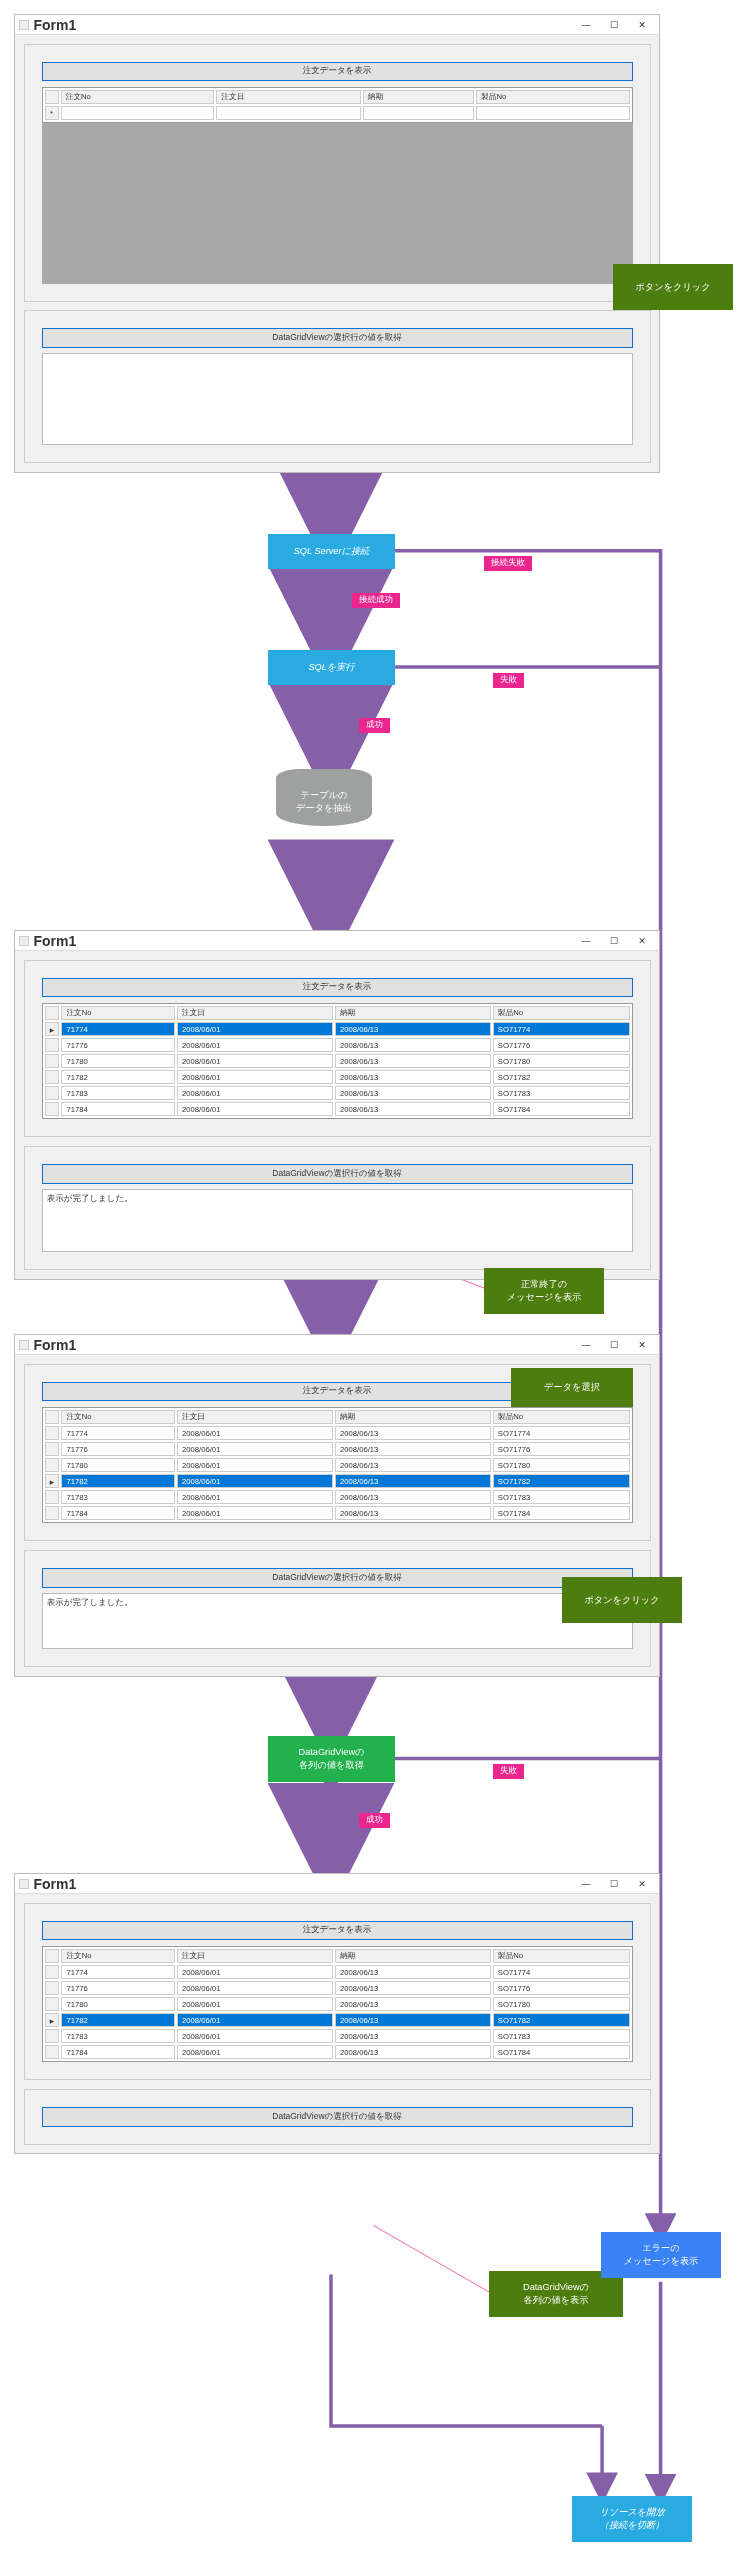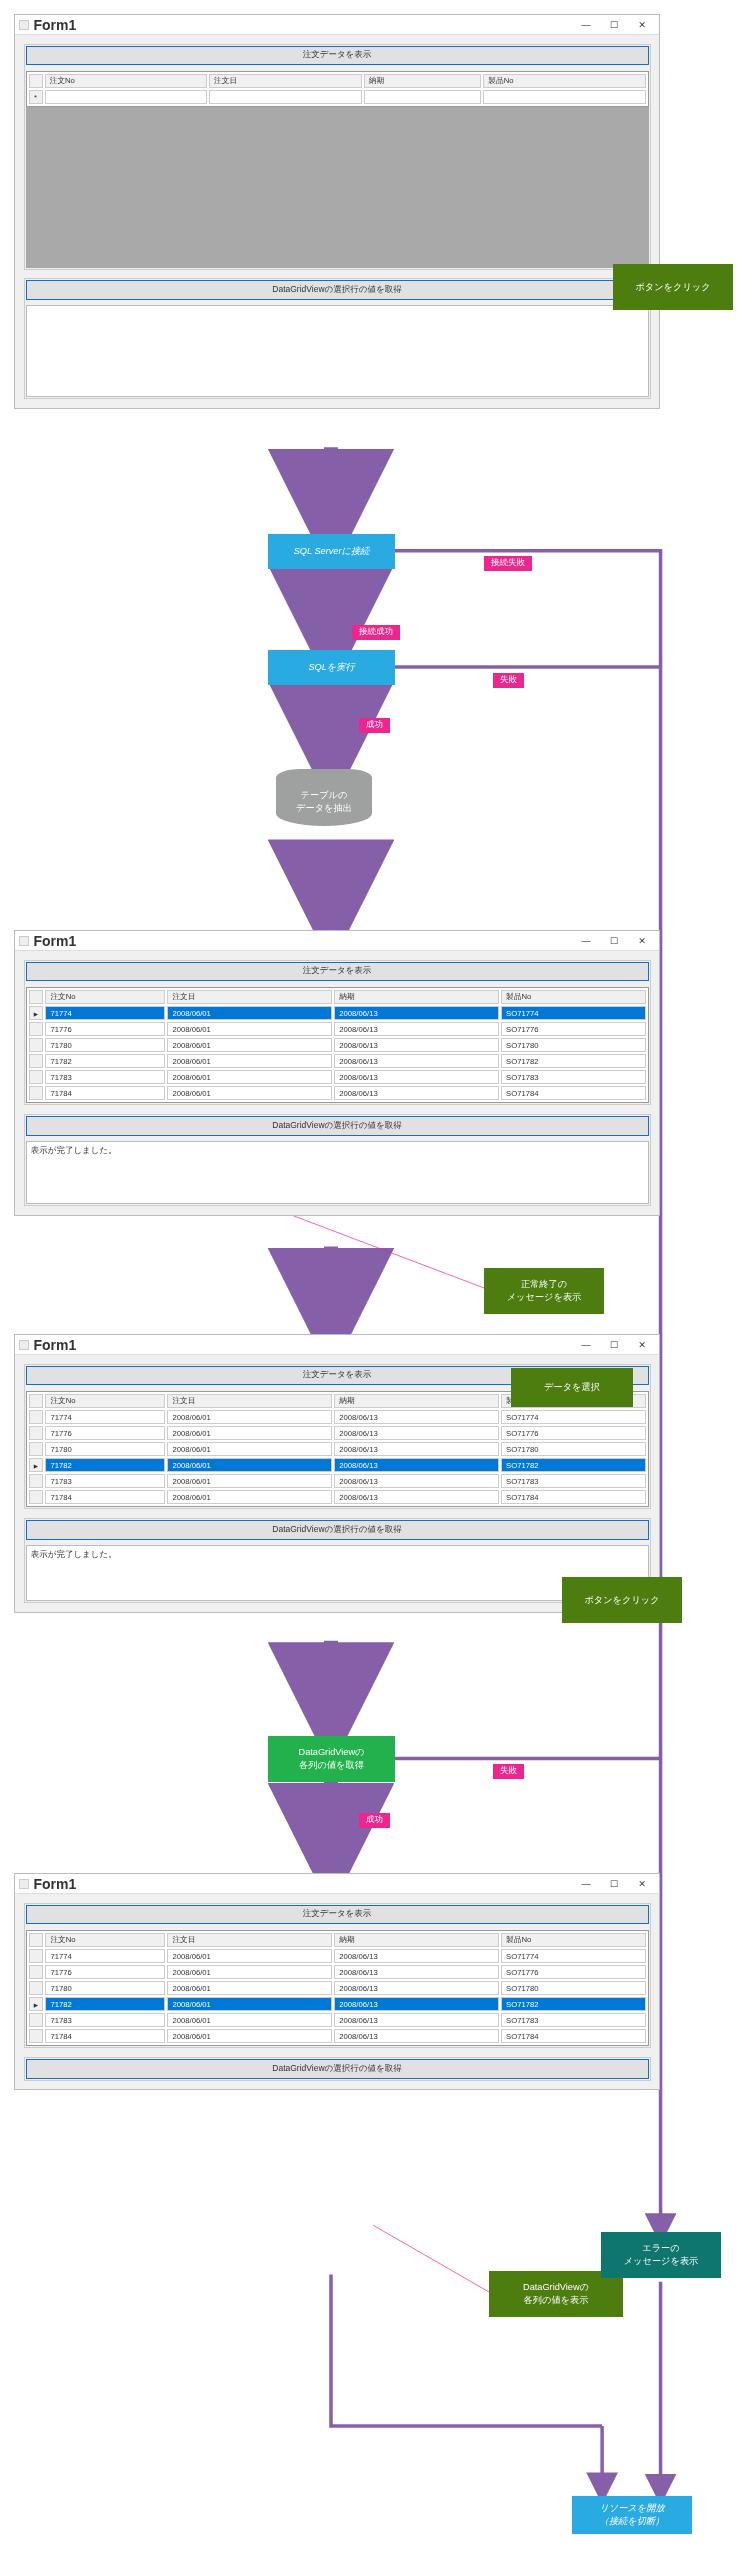--- a/index.html
+++ b/index.html
@@ -9,21 +9,21 @@
 
 .form-window { position: absolute; background: #f0f0f0; border: 0.7px solid #bbb; }
 .titlebar { display: flex; align-items: center; justify-content: space-between; background: #fff; height: 20px; padding: 0 2.8px 0 4.2px; border-bottom: 0.7px solid #ddd; }
 .titlebar-left { display: flex; align-items: center; gap: 4.2px; }
 .titlebar-icon { width: 10px; height: 10px; background: #eee; border: 0.7px solid #ccc; }
 .titlebar-title { font-size: 14px; color: #333; font-weight: bold; }
 .titlebar-btns { display: flex; }
 .titlebar-btn { width: 28px; height: 15.5px; display: flex; align-items: center; justify-content: center; font-size: 9.2px; color: #333; }
 
 .panel { border: 0.7px solid #ccc; margin: 8.5px; background: #f0f0f0; }
-.panel-inner { padding: 1px; }
+.panel-inner { padding: 17px; }
 
 .btn-header { background:#e1e1e1; border:0.7px solid #0d6fd1; text-align:center; padding:2.8px 0; font-size:8.5px; }
 
 .grid { border:0.7px solid #999; background:#fff; width:100%; font-size:7.7px; }
 .grid th, .grid td { border:0.7px solid #ccc; padding:1.4px 4.2px; text-align:left; height:14px; background:#fff; }
 .grid th { background:#f0f0f0; font-weight:normal; }
 .grid .rowhead { width:14px; background:#f0f0f0; }
 .grid .sel td { background:#0078d7; color:#fff; }
 .grid .sel th.rowhead { background:#f0f0f0; color:#333; }
 .grid .star { text-align:center; color:#333; }
@@ -32,21 +32,21 @@
 .grid th.col { text-align:left; }
 .grid-outer { background:#a9a9a9; padding:0; }
 
 .textbox { background:#fff; border:0.7px solid #bbb; min-height:49px; padding:2.8px 4.2px; font-size:8.5px; }
 
 
 .flow-box { position:absolute; display:flex; align-items:center; justify-content:center; text-align:center; color:#fff; font-size:9.2px; font-family:"Meiryo", sans-serif; padding:1.4px 5.6px; line-height:1.4; }
 .flow-blue { background:#29abe2;font-style:italic; }
 .flow-pink { background:#4d7c0f; }
 .flow-green { background:#22b14c; }
-.flow-red { background:#0f766e; }
+.flow-red { background:#3b82f6; }
 .flow-gray { position:absolute; text-align:center; color:#fff; font-size:9.2px; }
 .cyl-top { background:#9fa0a0; border-radius:50% / 100%; height:18.3px; width:100%; position:absolute; top:-9.2px; left:0; }
 .cyl-body { background:#9fa0a0; width:100%; height:48px; border-bottom-left-radius:50% 12.7px; border-bottom-right-radius:50% 12.7px; display:flex;align-items:center;justify-content:center; }
 
 .label-pink { position:absolute; background:#ec268f; color:#fff; font-size:8.5px; padding:1.4px 7px; }
 
 svg.connectors { position:absolute; left:0; top:0; width:750px; height:2576px; pointer-events:none; }
 
 </style>
 </head>
@@ -142,21 +142,21 @@
 </div>
 
 <div class="flow-box flow-pink" style="left:613px; top:264px; width:120px; height:46px;">
       <span>ボタンをクリック</span>
     </div>
 
 <div class="flow-box flow-blue" style="left:268px; top:534px; width:127px; height:35px;">
       <span>SQL Serverに接続</span>
     </div>
 <div class="label-pink" style="left:484px; top:556px;"><span>接続失敗</span></div>
-<div class="label-pink" style="left:352px; top:625px;"><span>接続成功</span></div>
+<div class="label-pink" style="left:352px; top:593px;"><span>接続成功</span></div>
 
 <div class="flow-box flow-blue" style="left:268px; top:650px; width:127px; height:35px;">
       <span>SQLを実行</span>
     </div>
 <div class="label-pink" style="left:493px; top:673px;"><span>失敗</span></div>
 <div class="label-pink" style="left:359px; top:718px;"><span>成功</span></div>
 
 <div class="flow-gray" style="left:276px; top:778px; width:96px;">
   <div class="cyl-top"></div>
   <div class="cyl-body">
@@ -432,19 +432,19 @@
 <div class="flow-box flow-pink" style="left:489px; top:2271px; width:134px; height:46px;">
       <span style="white-space:pre-line">DataGridViewの
 各列の値を表示</span>
     </div>
 
 <div class="flow-box flow-red" style="left:601px; top:2232px; width:120px; height:46px;">
       <span style="white-space:pre-line">エラーの
 メッセージを表示</span>
     </div>
 
-<div class="flow-box flow-blue" style="left:572px; top:2496px; width:120px; height:38px;">
+<div class="flow-box flow-blue" style="left:572px; top:2496px; width:120px; height:46px;">
       <span style="white-space:pre-line">リソースを開放
 （接続を切断）</span>
     </div>
 
 </div>
 
 
 </body></html>

